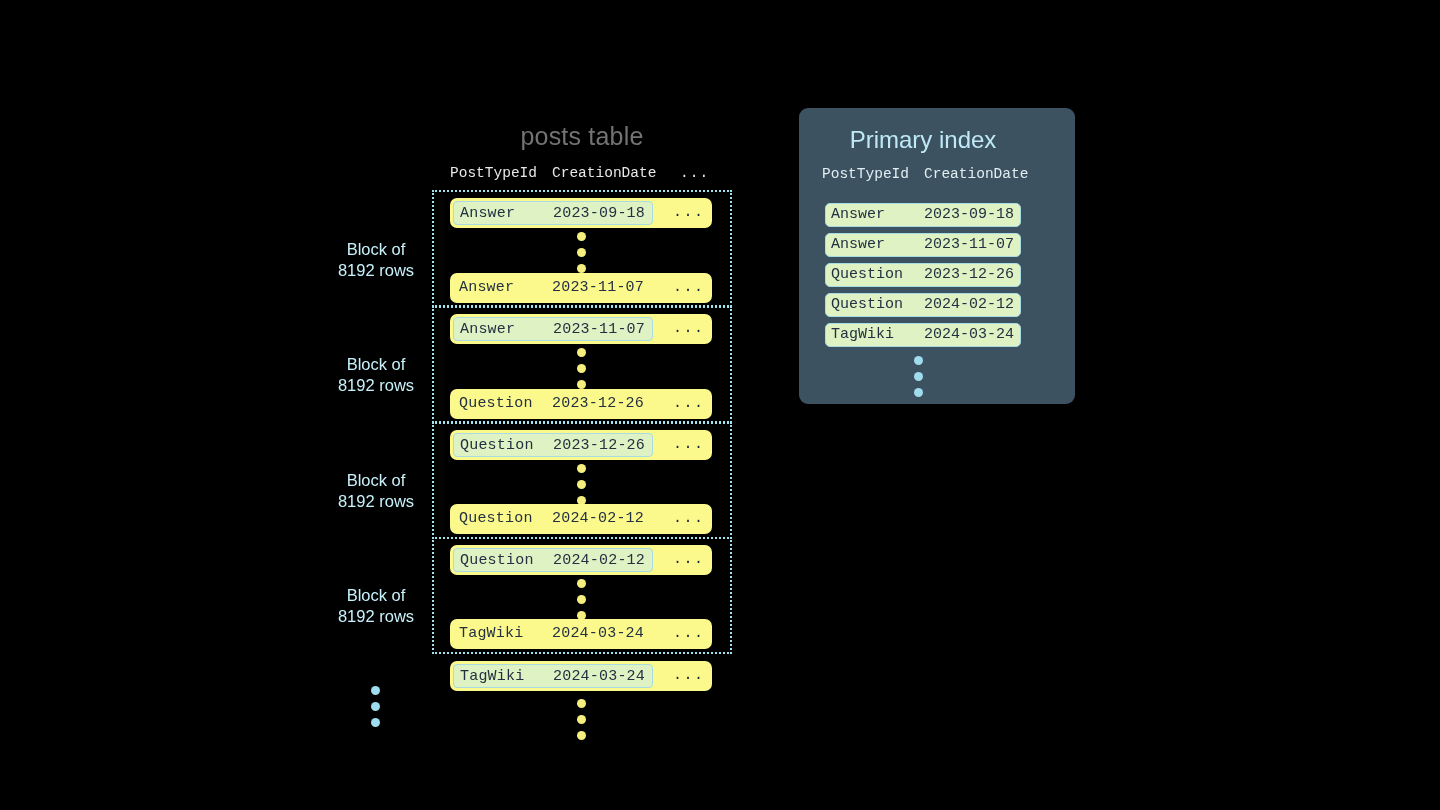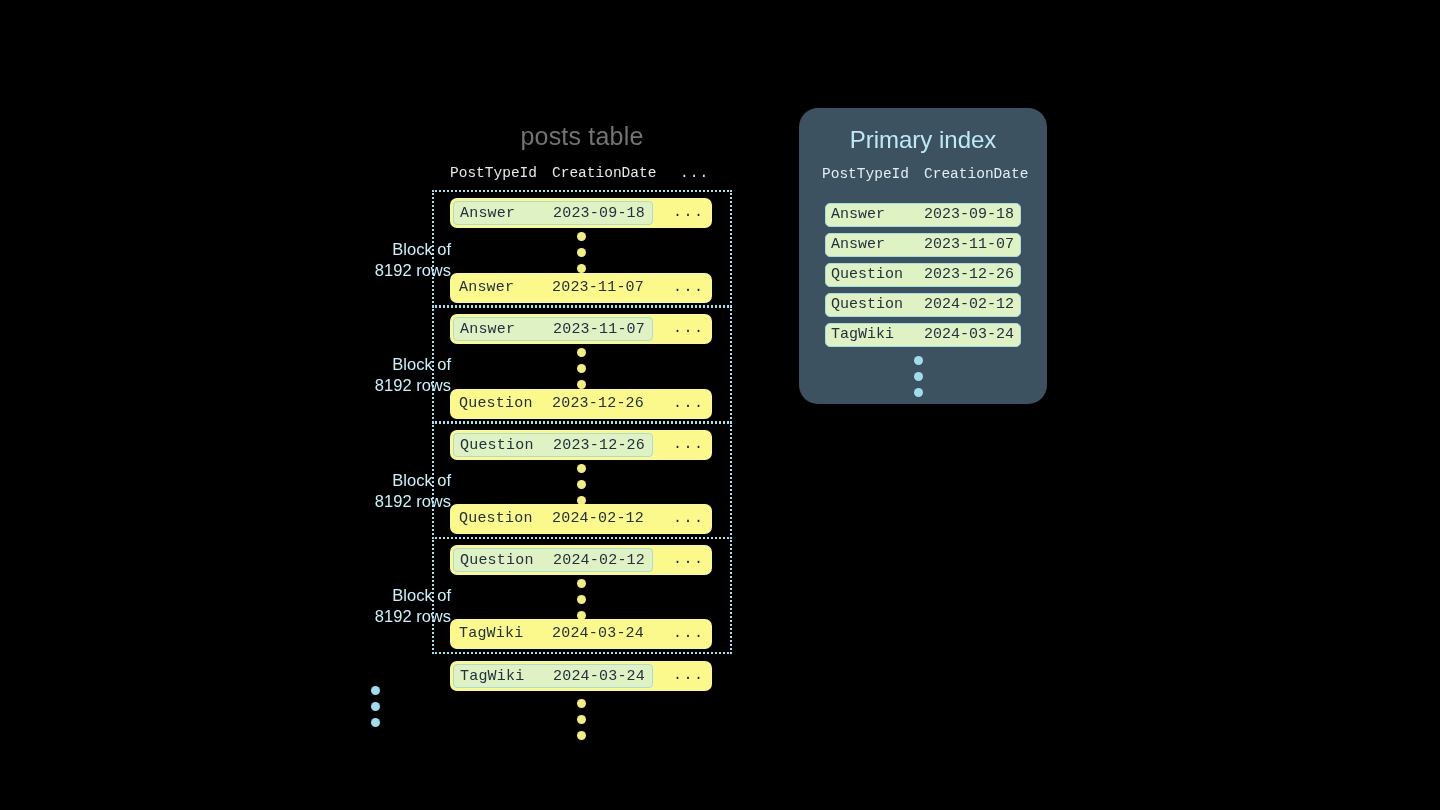--- a/index.html
+++ b/index.html
@@ -46,21 +46,21 @@
     position: absolute;
     left: 432px;
     width: 300px;
     border: 2px dotted #9fe3ef;
     box-sizing: border-box;
   }
 
   .block-label {
     position: absolute;
     width: 150px;
-    text-align: right;
+    text-align: center;
     color: #c8f2fb;
     font-size: 16.5px;
     line-height: 21px;
     font-family: "Liberation Sans", sans-serif;
   }
 
   
   .prow {
     position: absolute;
     left: 450px;
@@ -127,21 +127,22 @@
   .vdots.cyan i { background: #9fdcee; }
 
   
   #primary-index-panel {
     position: absolute;
     left: 799px;
     top: 108px;
     width: 248px;
     height: 296px;
     background: #3c5261;
-    border-radius: 19px;
+    border-radius: 9px;
+    padding-left: 28px;
   }
   #primary-index-title {
     position: absolute;
     left: 0;
     top: 18px;
     width: 248px;
     text-align: center;
     color: #bfe9f7;
     font-size: 24px;
     font-family: "Liberation Sans", sans-serif;

